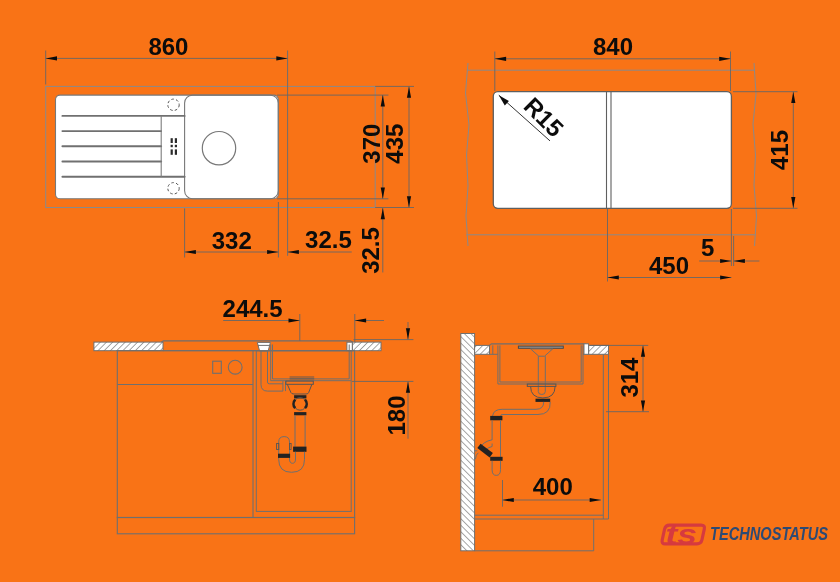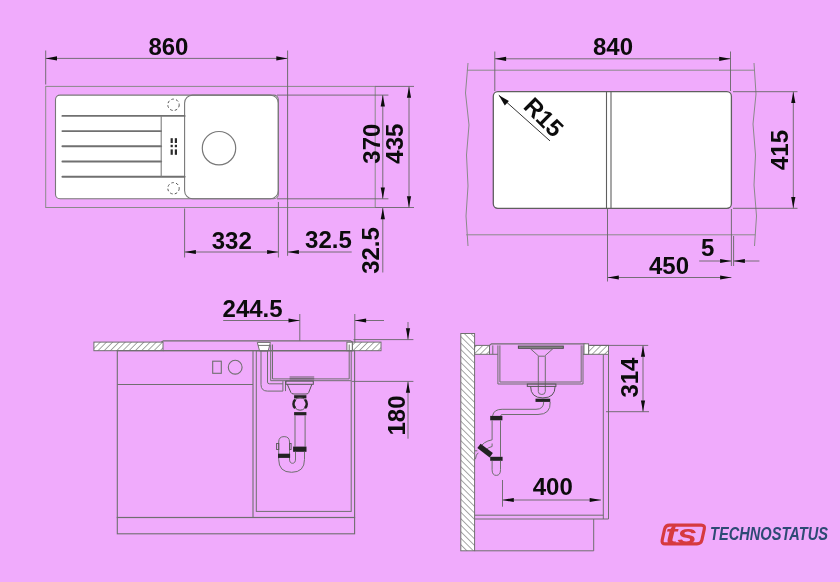--- a/index.html
+++ b/index.html
@@ -1,16 +1,16 @@
 <!DOCTYPE html>
 <html><head>
 <meta charset="utf-8">
 <style>
   html,body{margin:0;padding:0;background:#fff;}
-  #page{width:840px;height:582px;position:relative;background:#f0abfc;overflow:hidden;}
+  #page{width:840px;height:582px;position:relative;background:#f97316;overflow:hidden;}
   svg{display:block;}
   text{font-family:"Liberation Sans",sans-serif;font-weight:bold;fill:#0c0c0c;}
 </style>
 </head>
 <body>
 <div id="page">
 <svg width="840" height="582" viewBox="0 0 840 582">
 <defs>
   <pattern id="hx" width="4.4" height="4.4" patternUnits="userSpaceOnUse" patternTransform="rotate(45)">
     <rect width="4.4" height="4.4" fill="#fff"></rect>

